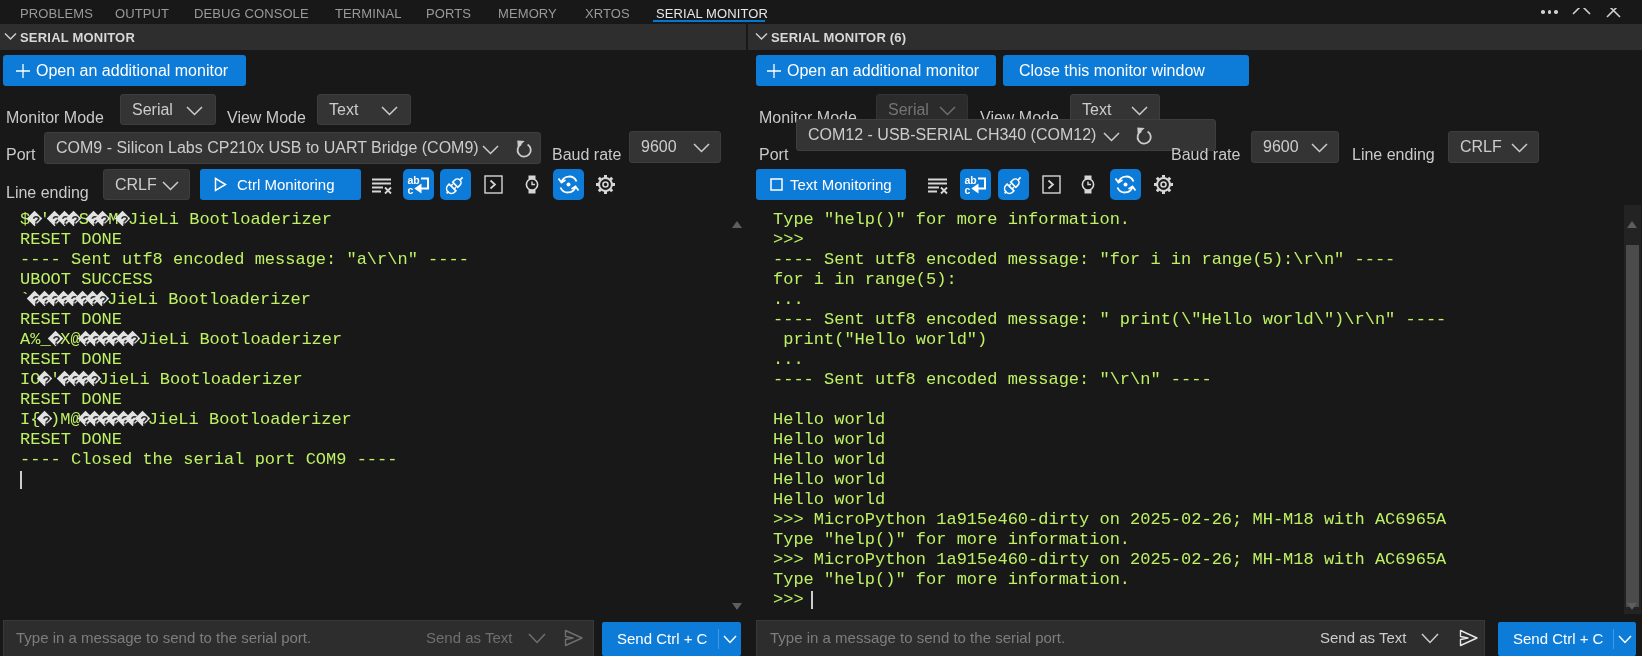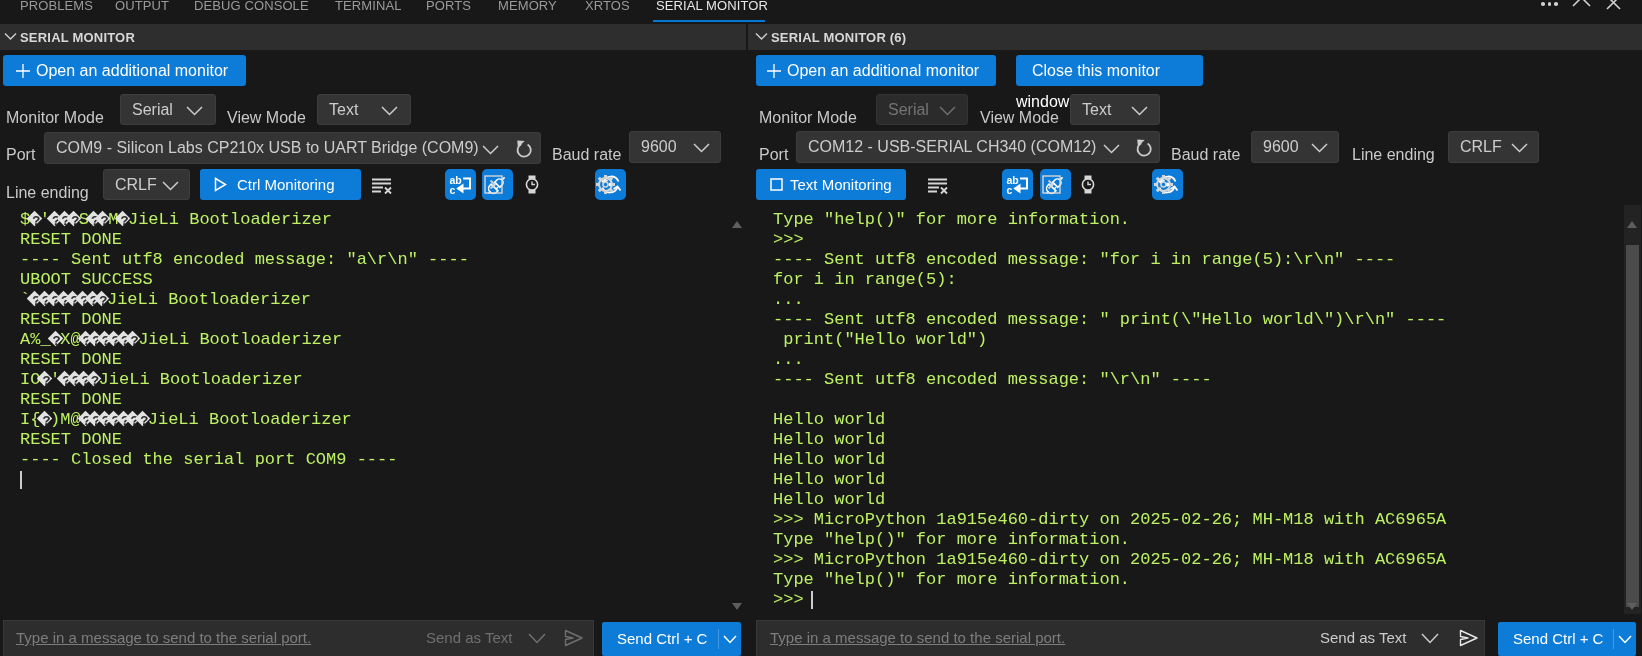--- a/index.html
+++ b/index.html
@@ -1,45 +1,45 @@
 <!DOCTYPE html>
 <html><head><meta charset="utf-8"><style>
 html,body{margin:0;padding:0;width:1642px;height:656px;background:#181818;overflow:hidden;}
 *{box-sizing:border-box;}
 body{font-family:"Liberation Sans",sans-serif;position:relative;}
 .abs{position:absolute;}
 
-.tabs{position:absolute;left:0;top:0;width:1642px;height:23px;background:#181818;overflow:hidden;}
+.tabs{position:absolute;left:0;top:8px;width:1642px;height:23px;background:#181818;overflow:hidden;}
 .tab{position:absolute;top:-2px;font-size:13px;color:#9a9a9a;letter-spacing:.1px;}
 .tab.active{color:#e7e7e7;}
 .underline{position:absolute;left:653px;top:20px;width:112px;height:2px;background:#0078d4;}
 
 .hdr{position:absolute;top:24px;height:26px;background:#2e2e2f;}
 .hdrtxt{position:absolute;top:30px;font-size:13px;font-weight:bold;color:#d8d8d8;letter-spacing:.2px;}
 
 .btn{position:absolute;height:31px;background:#0d7bd8;border-radius:3px;color:#fff;font-size:15px;line-height:31px;text-align:left;}
 .btn.big{font-size:16px;}
-.iconbtn{position:absolute;width:31px;height:31px;border-radius:5px;background:#0d7bd8;margin-left:42px;}
+.iconbtn{position:absolute;width:31px;height:31px;border-radius:5px;background:#0d7bd8;}
 .icon{position:absolute;width:31px;height:31px;}
 
 .lbl{position:absolute;height:31px;line-height:31px;font-size:16px;color:#c9c9c9;margin-top:8px;}
 .sel{position:absolute;height:31px;background:#343435;border:1px solid #3e3e40;border-radius:3px;color:#cccccc;font-size:16px;line-height:29px;padding-left:11px;}
 .sel.dis{color:#747474;background:#2b2b2c;border-color:#333335;}
 
 pre.term{position:absolute;margin:0;font-family:"Liberation Mono",monospace;font-size:17px;line-height:20px;color:#bef264;}
 .d{position:relative;display:inline-block;width:9.6px;height:19px;vertical-align:top;}
 .d::before{content:"";position:absolute;left:-1.1px;top:2.9px;width:11px;height:11px;background:#e2e2e2;transform:rotate(45deg);}
 .d::after{content:"?";position:absolute;left:2px;top:2.2px;font-size:13.5px;font-weight:bold;color:#2a2a2a;}
 .cur{position:absolute;width:2px;height:18px;background:#cccccc;}
 
 .tri-up{position:absolute;width:0;height:0;border-left:5px solid transparent;border-right:5px solid transparent;border-bottom:7px solid #5e5e5e;}
 .tri-dn{position:absolute;width:0;height:0;border-left:5px solid transparent;border-right:5px solid transparent;border-top:7px solid #5e5e5e;}
 
 .inp{position:absolute;top:620px;height:40px;background:#2d2d2e;border:1px solid #383839;}
-.ph{position:absolute;top:0;font-size:15px;line-height:36px;color:#7d7d7d;text-decoration:underline;}
+.ph{position:absolute;top:0;font-size:15px;line-height:36px;color:#7d7d7d;}
 .sendas{position:absolute;top:0;font-size:15px;line-height:36px;}
 .sendbtn{position:absolute;top:622px;height:34px;background:#0d7bd8;border-radius:2px;color:#fff;font-size:15px;line-height:34px;}
 svg{display:block;}
 </style></head>
 <body>
 
 <div class="tabs">
   <span class="tab" style="left:20px">PROBLEMS</span>
   <span class="tab" style="left:115px">OUTPUT</span>
   <span class="tab" style="left:194px">DEBUG CONSOLE</span>
@@ -181,37 +181,37 @@
       </g>
     </svg>
   </div>
 
 <div class="btn big" style="left:756px;top:55px;width:240px;">
   <svg class="abs" style="left:10px;top:8px" width="16" height="16" viewBox="0 0 16 16">
       <path d="M8 1 V15 M1 8 H15" stroke="#fff" stroke-width="1.3"></path>
     </svg>
   <span style="margin-left:31px">Open an additional monitor</span>
 </div>
-<div class="btn big" style="left:1003px;top:55px;width:187px;margin-left:13px;"><span style="margin-left:16px">Close this monitor window</span></div>
+<div class="btn big" style="left:1003px;top:55px;width:246px;"><span style="margin-left:16px">Close this monitor window</span></div>
 
 <div class="lbl" style="left:759px;top:94px">Monitor Mode</div>
 <div class="sel dis" style="left:876px;top:94px;width:92px">Serial
   <svg class="abs" style="right:11px;top:11px" width="17" height="10" viewBox="0 0 17 10">
       <path d="M1 1 L8.5 8.5 L16 1" stroke="#6e6e6e" stroke-width="1.5" fill="none"></path>
     </svg>
 </div>
 <div class="lbl" style="left:980px;top:94px">View Mode</div>
 <div class="sel" style="left:1070px;top:94px;width:90px">Text
   <svg class="abs" style="right:11px;top:11px" width="17" height="10" viewBox="0 0 17 10">
       <path d="M1 1 L8.5 8.5 L16 1" stroke="#ccc" stroke-width="1.5" fill="none"></path>
     </svg>
 </div>
 
 <div class="lbl" style="left:759px;top:131px">Port</div>
-<div class="sel" style="left:796px;top:131px;width:364px;height:32px">COM12 - USB-SERIAL CH340 (COM12)
+<div class="sel" style="left:796px;top:119px;width:420px;height:32px">COM12 - USB-SERIAL CH340 (COM12)
   <svg class="abs" style="left:306px;top:12px" width="17" height="10" viewBox="0 0 17 10">
       <path d="M1 1 L8.5 8.5 L16 1" stroke="#ccc" stroke-width="1.5" fill="none"></path>
     </svg>
   <svg class="abs" style="left:338px;top:7px" width="18" height="18" viewBox="0 0 18 18">
       <path d="M12.6 4.4 A6.6 6.6 0 1 1 6.3 4.1" stroke="#ccc" stroke-width="1.8" fill="none"></path>
       <path d="M2.3 0.6 L9.7 1 L2.8 7.6 Z" fill="#ccc"></path>
     </svg>
 </div>
 <div class="lbl" style="left:1171px;top:131px">Baud rate</div>
 <div class="sel" style="left:1251px;top:131px;width:88px;height:32px">9600

